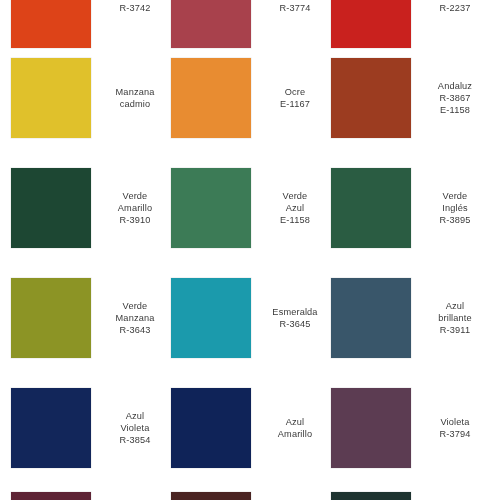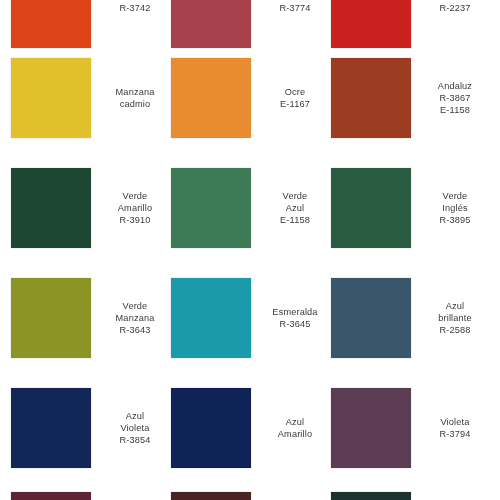--- a/index.html
+++ b/index.html
@@ -133,21 +133,21 @@
       <div class="caption">
         <span>Esmeralda</span>
         <span>R-3645</span>
       </div>
     </div>
     <div class="swatch-cell" style="left: 331px; top: 278px;">
       <div class="swatch" style="background: rgb(57, 86, 106);"></div>
       <div class="caption">
         <span>Azul</span>
         <span>brillante</span>
-        <span>R-2588</span>
+        <span>R-3911</span>
       </div>
     </div>
     <div class="swatch-cell" style="left: 11px; top: 388px;">
       <div class="swatch" style="background: rgb(18, 38, 90);"></div>
       <div class="caption">
         <span>Azul</span>
         <span>Violeta</span>
         <span>R-3854</span>
       </div>
     </div>

